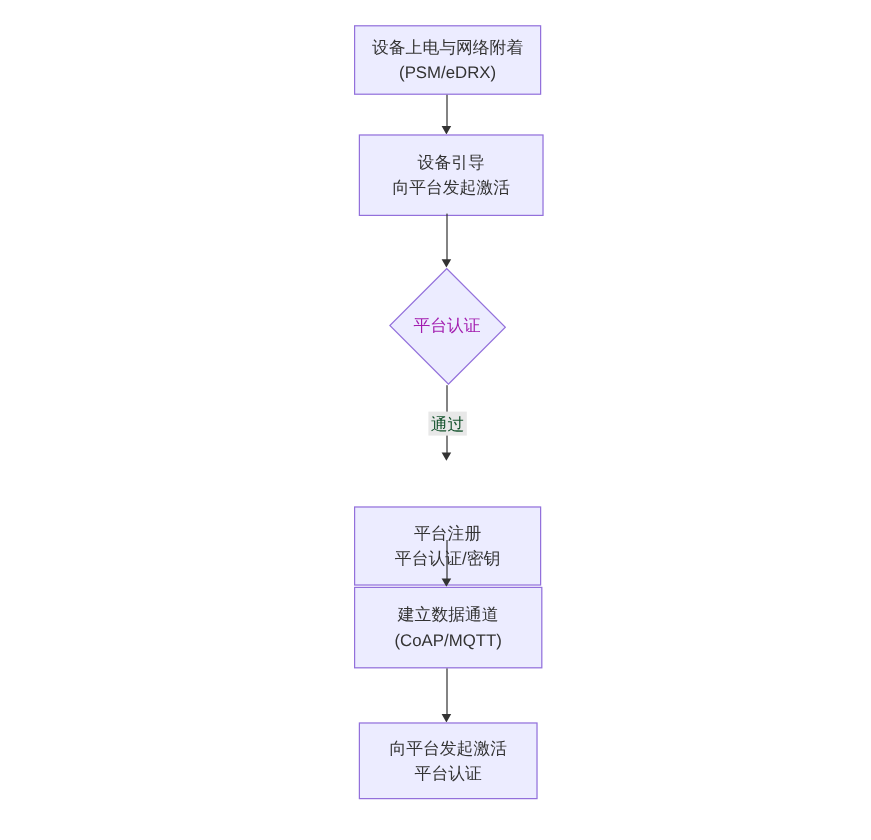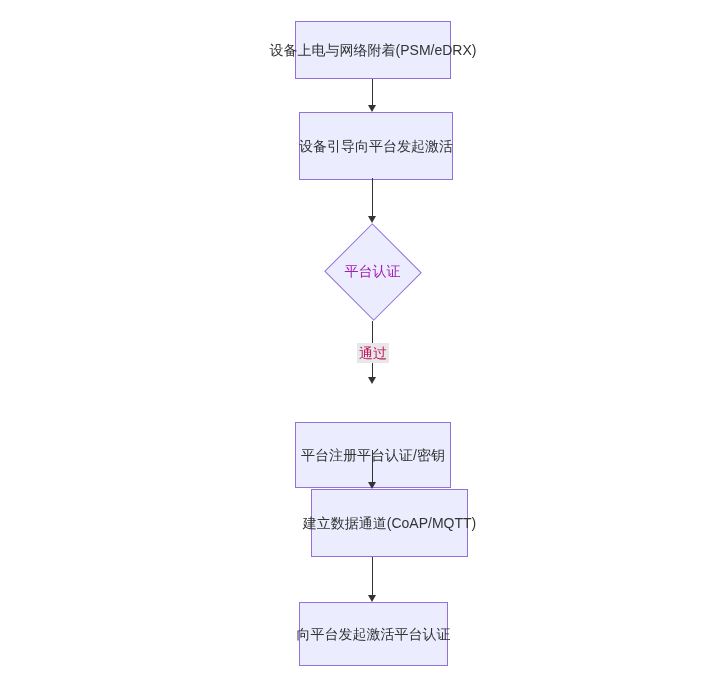--- a/index.html
+++ b/index.html
@@ -14,21 +14,21 @@
     background: #ffffff;
     font-family: "Liberation Sans", sans-serif;
     overflow: hidden;
   }
   .node {
     position: absolute;
     background: #ECECFF;
     border: 1px solid #9370DB;
     box-sizing: border-box;
     display: flex;
-    flex-direction: row;
+    flex-direction: column;
     align-items: center;
     justify-content: center;
     color: #333333;
     font-size: 14px;
     line-height: 21px;
     text-align: center;
   }
   .node .line { white-space: nowrap; }
 
   
@@ -78,21 +78,21 @@
     height: 0;
     border-left: 4.5px solid transparent;
     border-right: 4.5px solid transparent;
     border-top: 7px solid #333333;
   }
   .edge-label {
     position: absolute;
     left: 50%;
     transform: translate(-50%, -50%);
     background: #e8e8e8;
-    color: #be185d;
+    color: #14532d;
     font-size: 14px;
     line-height: 18px;
     padding: 1px 2px;
     white-space: nowrap;
   }
 </style>
 </head>
 <body>
 
 <div class="canvas">
@@ -131,21 +131,21 @@
   <div class="node" style="left:295px; top:384px; width:156px; height:66px;margin-top:38px;">
     <div class="line">平台注册</div>
     <div class="line">平台认证/密钥</div>
   </div>
 
   <div class="edge" style="top:450px; height:39px;">
     <div class="edge-line"></div>
     <div class="edge-arrow"></div>
   </div>
 
-  <div class="node" style="left:295px; top:489px; width:157px; height:68px;margin-left:16px;">
+  <div class="node" style="left:295px; top:489px; width:157px; height:68px;">
     <div class="line">建立数据通道</div>
     <div class="line">(CoAP/MQTT)</div>
   </div>
 
   <div class="edge" style="top:557px; height:45px;">
     <div class="edge-line"></div>
     <div class="edge-arrow"></div>
   </div>
 
   <div class="node" style="left:299px; top:602px; width:149px; height:64px;">

